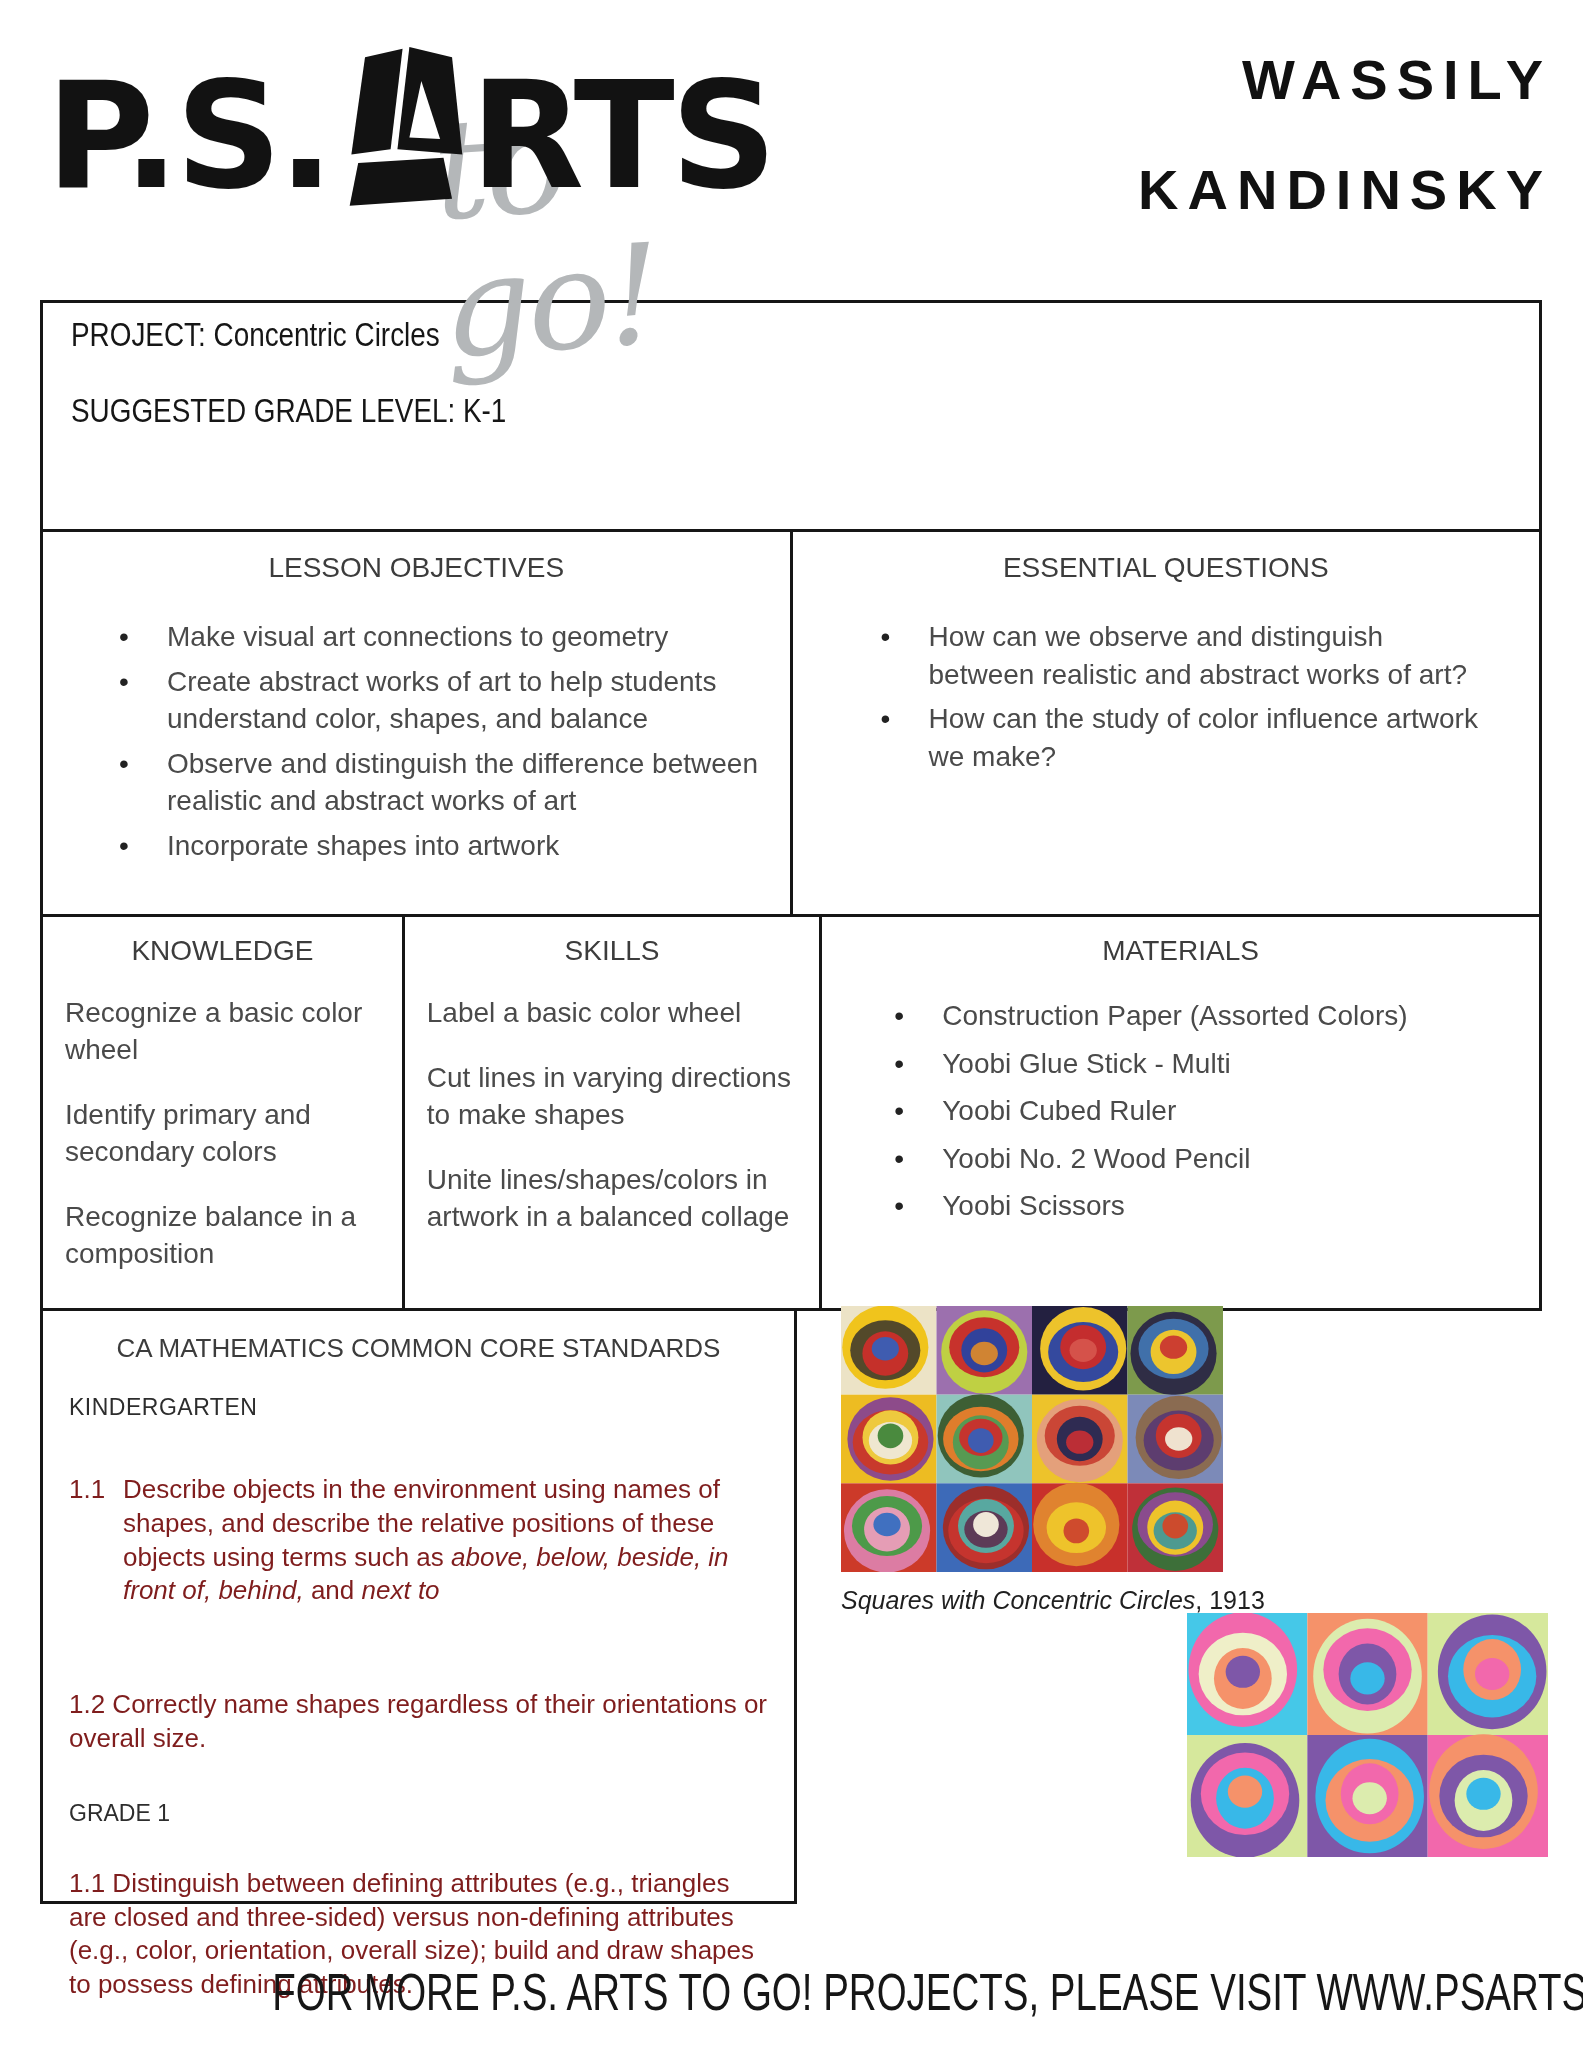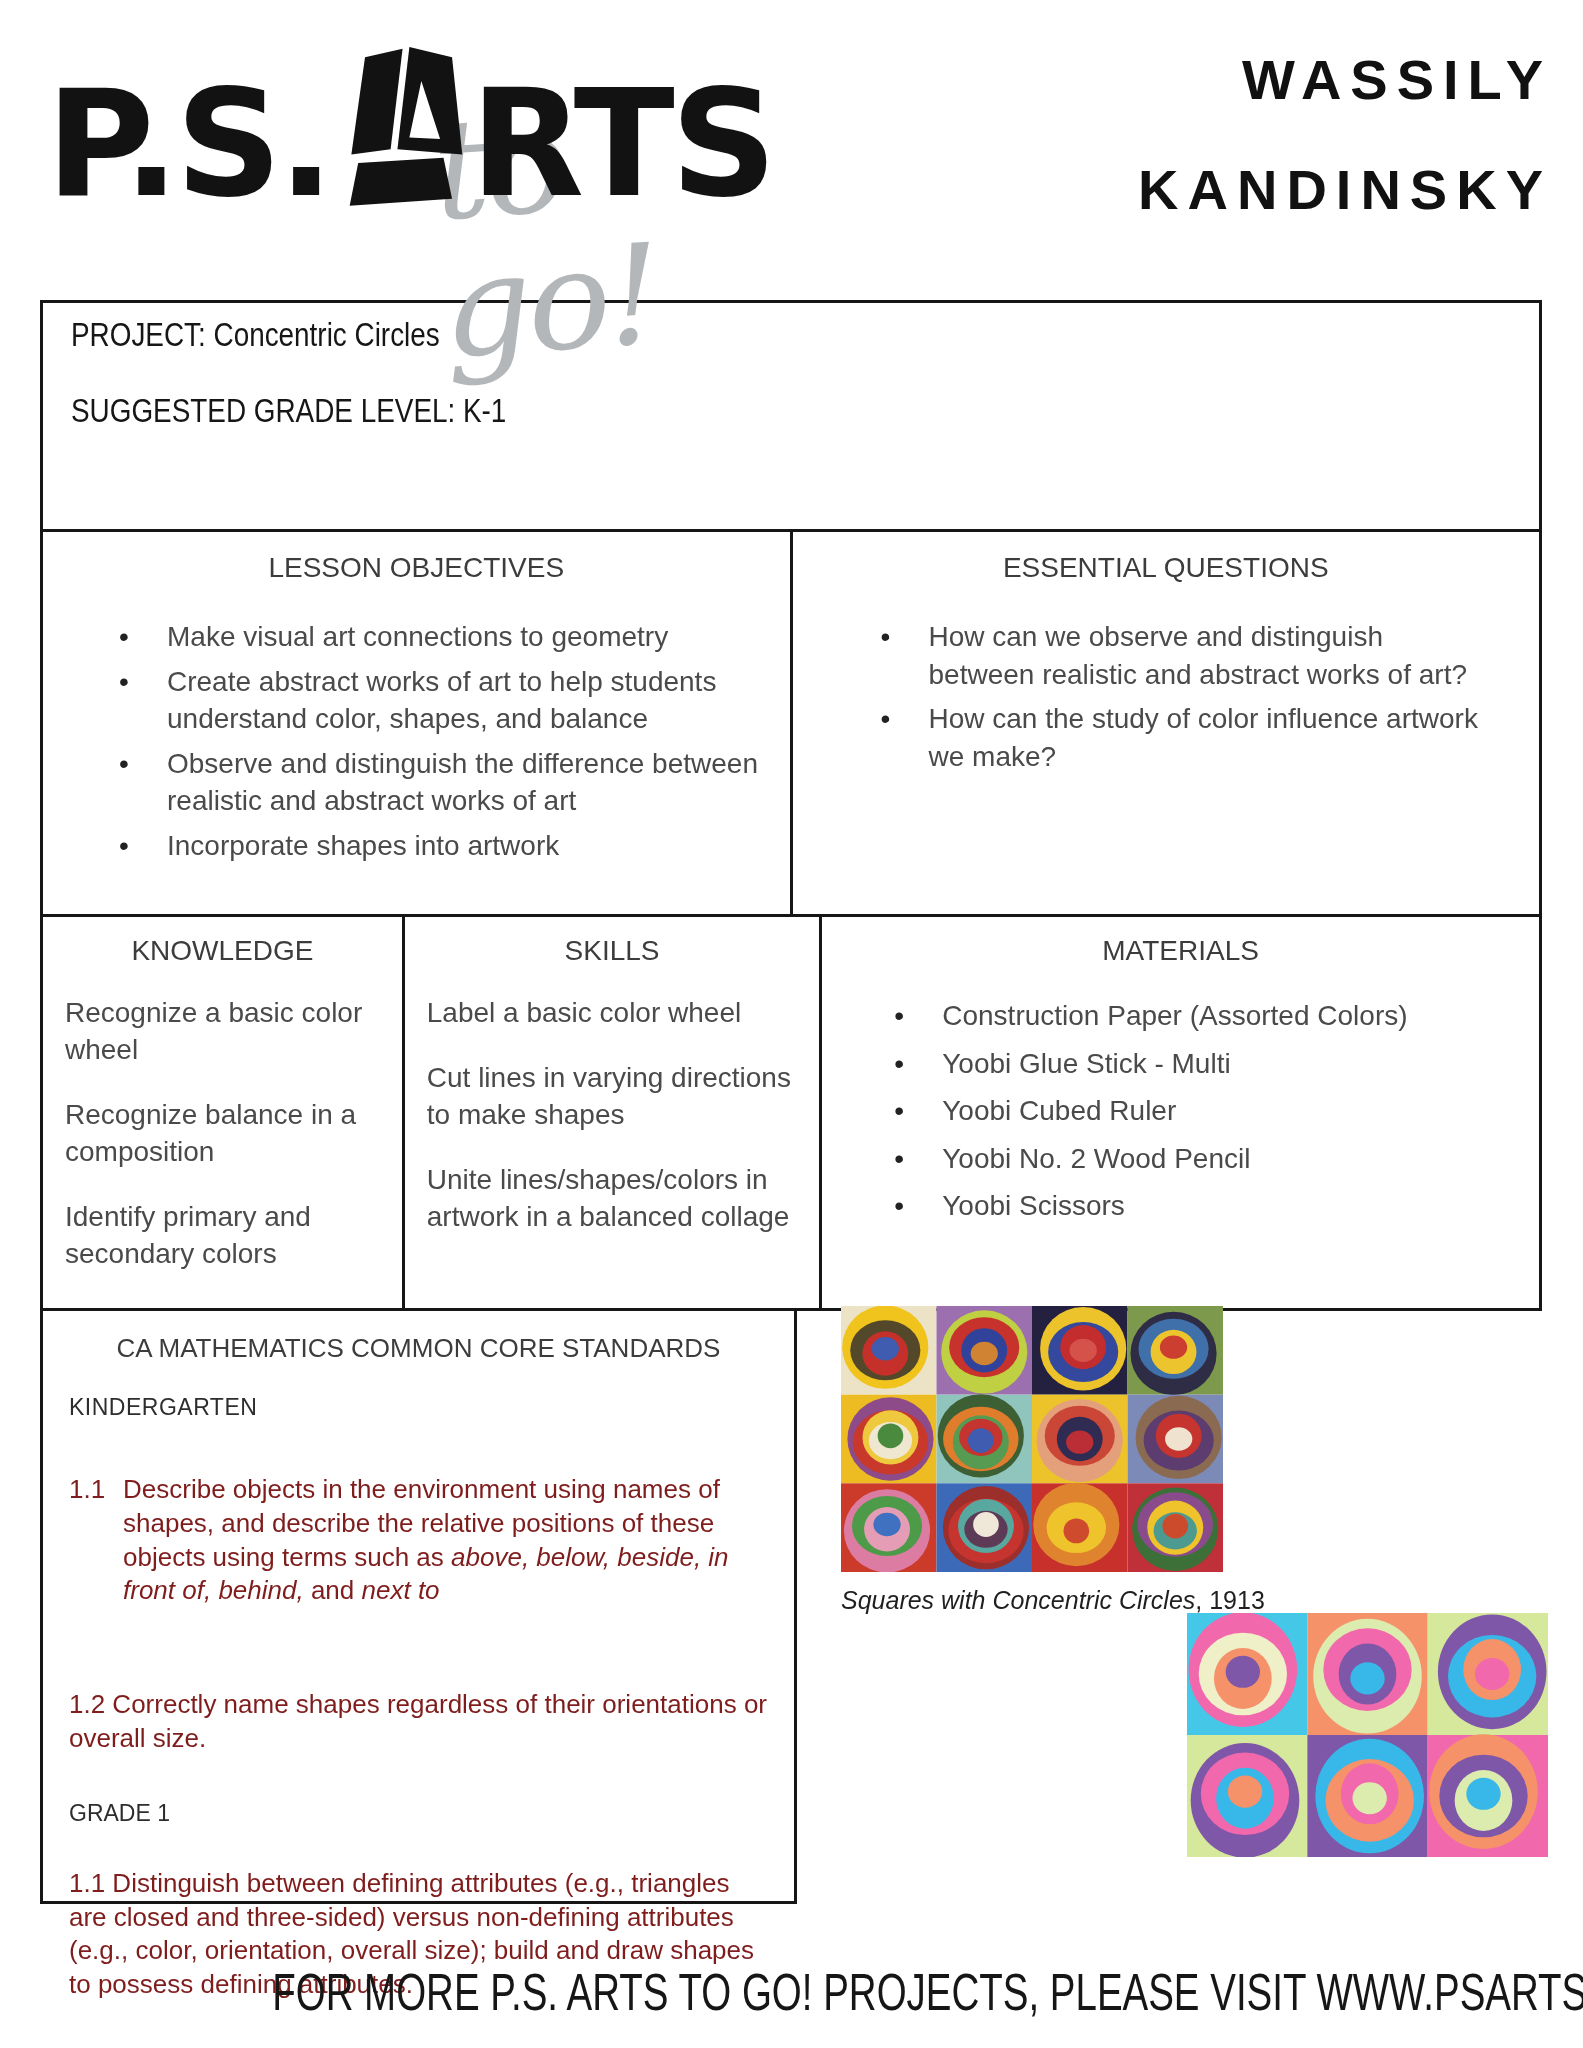--- a/index.html
+++ b/index.html
@@ -1,21 +1,21 @@
 <!DOCTYPE html>
 <html><head>
 <meta charset="utf-8">
 <style>
   html,body{margin:0;padding:0;background:#fff;}
   .page{position:relative;width:1583px;height:2048px;background:#fff;overflow:hidden;
         font-family:"Liberation Sans",sans-serif;color:#444;}
 
   
   .logo{position:absolute;left:46px;top:38px;width:760px;height:210px;}
-  .logo-row{position:absolute;left:0;top:0;display:flex;align-items:flex-end;z-index:2;}
+  .logo-row{position:absolute;left:0;top:0;display:flex;align-items:center;z-index:2;}
   .logo-ps,.logo-rts{font-family:"DejaVu Sans",sans-serif;font-weight:700;font-size:148px;
         line-height:1;color:#121212;letter-spacing:-4px;margin-top:16px;}
   .logo-a{width:128px;height:180px;margin:0 6px;}
   .logo-script{position:absolute;left:392px;top:52px;z-index:1;
         font-family:"DejaVu Serif",serif;font-style:italic;font-size:138px;line-height:1;
         color:#b4b7b9;transform:rotate(-4deg);letter-spacing:-4px;}
   .artist{position:absolute;right:40px;top:52px;text-align:right;
         font-family:Liberation Sans, sans-serif;font-weight:700;font-size:56px;color:#111;
         letter-spacing:9px;line-height:1;}
   .artist div{margin-right:-9px;}
@@ -139,22 +139,22 @@
             </li>
           </ul>
       </div>
     </div>
 
     <div class="trow">
       <div class="cell c-k">
         <h2 class="cellhead">KNOWLEDGE</h2>
         <div class="paras">
             <p>Recognize a basic color wheel</p>
+            <p>Identify primary and secondary colors</p>
             <p>Recognize balance in a composition</p>
-            <p>Identify primary and secondary colors</p>
           </div>
       </div>
       <div class="cell c-s">
         <h2 class="cellhead">SKILLS</h2>
         <div class="paras">
             <p>Label a basic color wheel</p>
             <p>Cut lines in varying directions to make shapes</p>
             <p>Unite lines/shapes/colors in artwork in a balanced collage</p>
           </div>
       </div>

